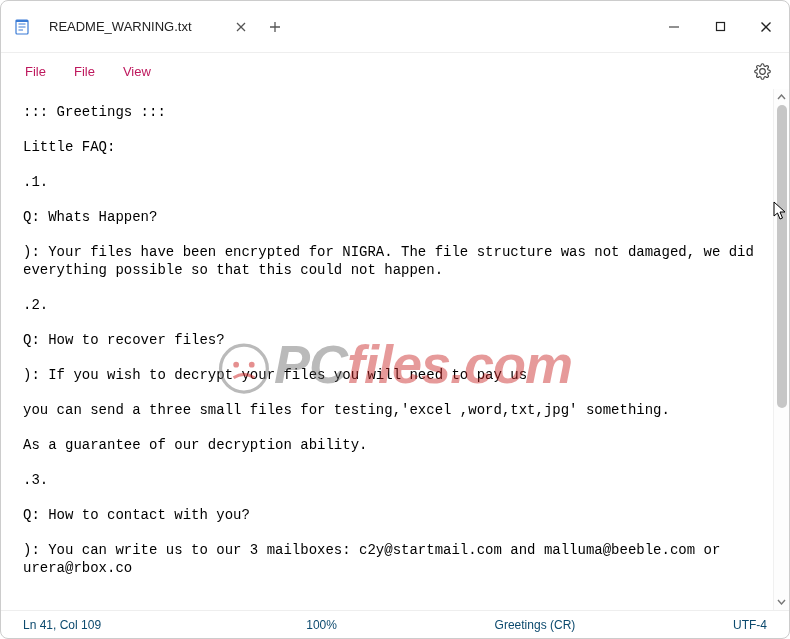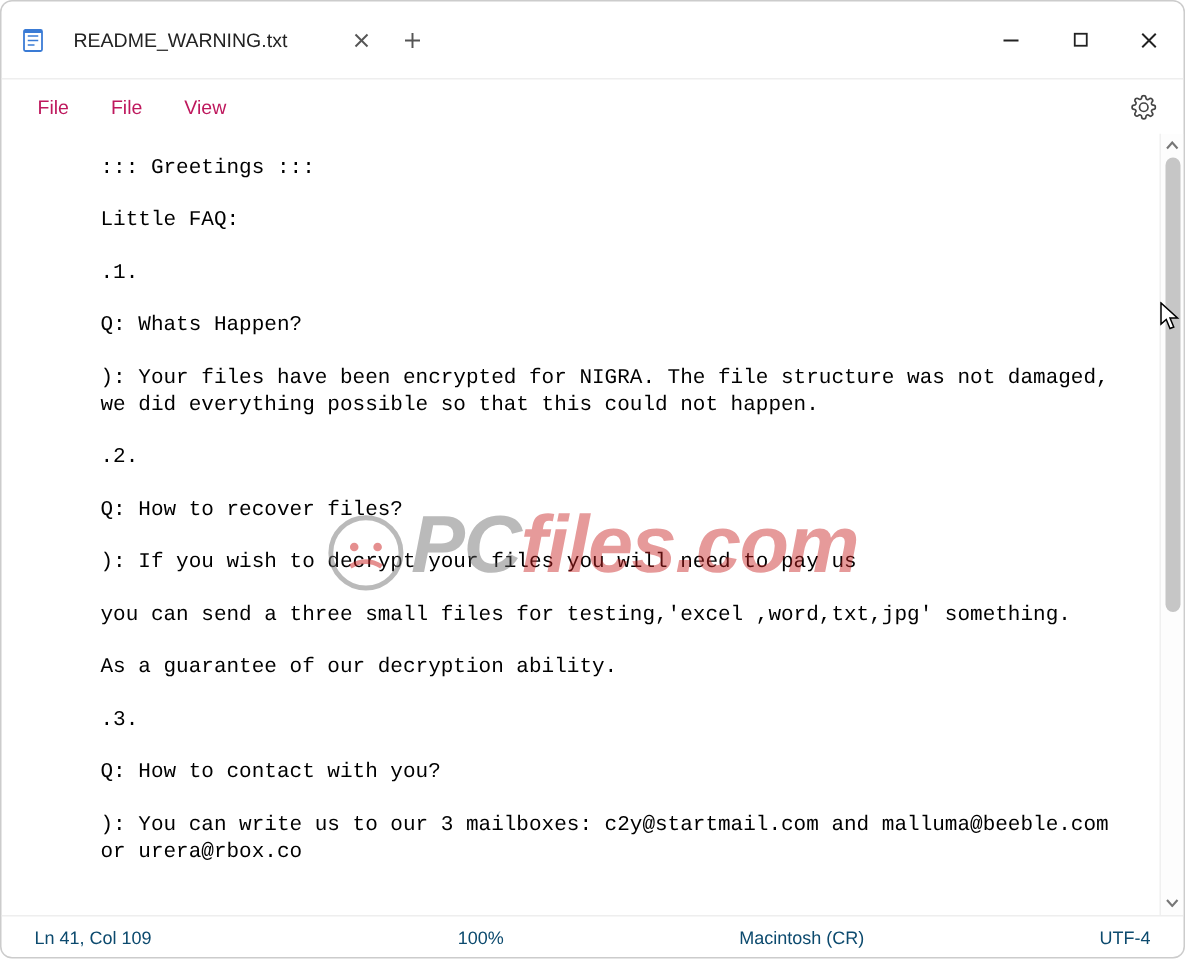--- a/index.html
+++ b/index.html
@@ -77,21 +77,20 @@
   .gear {
     width:34px; height:30px;
     display:flex; align-items:center; justify-content:center;
     color:#444;
   }
   .content-wrap {
     flex:1;
     display:flex;
     overflow:hidden;
     position:relative;
-    margin-left:44px;
   }
   .content {
     flex:1;
     padding: 14px 10px 14px 22px;
     font-family: Consolas, "Courier New", monospace;
     font-size: 14px;
     color:#000;
     line-height: 1.35;
     white-space: pre-wrap;
     overflow:hidden;
@@ -237,21 +236,21 @@
         </svg>
     </div>
   </div>
 </div>
 
 <div class="statusbar">
   <div class="status-seg status-pos">Ln 41, Col 109</div>
   <div class="status-gap1"></div>
   <div class="status-seg">100%</div>
   <div class="status-gap2"></div>
-  <div class="status-seg">Macintosh (CR)</div>
+  <div class="status-seg">Greetings (CR)</div>
   <div class="status-gap3"></div>
   <div class="status-seg">UTF-4</div>
 </div>
 
 <div class="watermark">
   <svg class="wm-icon" viewBox="0 0 40 40">
     <circle cx="20" cy="20" r="18" fill="none" stroke="#777" stroke-width="2.5"></circle>
     <circle cx="14" cy="17" r="2.2" fill="#c22"></circle>
     <circle cx="26" cy="17" r="2.2" fill="#c22"></circle>
     <path d="M12 27 Q20 22 28 27" fill="none" stroke="#c22" stroke-width="2.4"></path>

